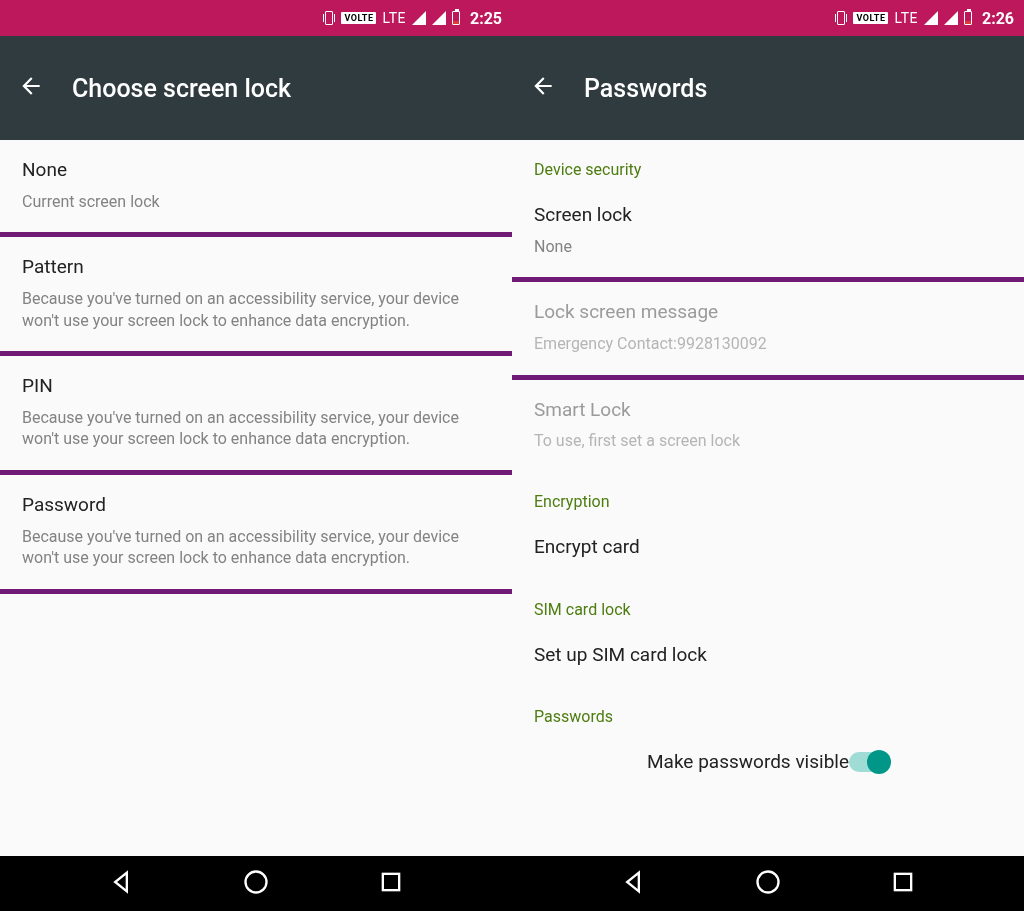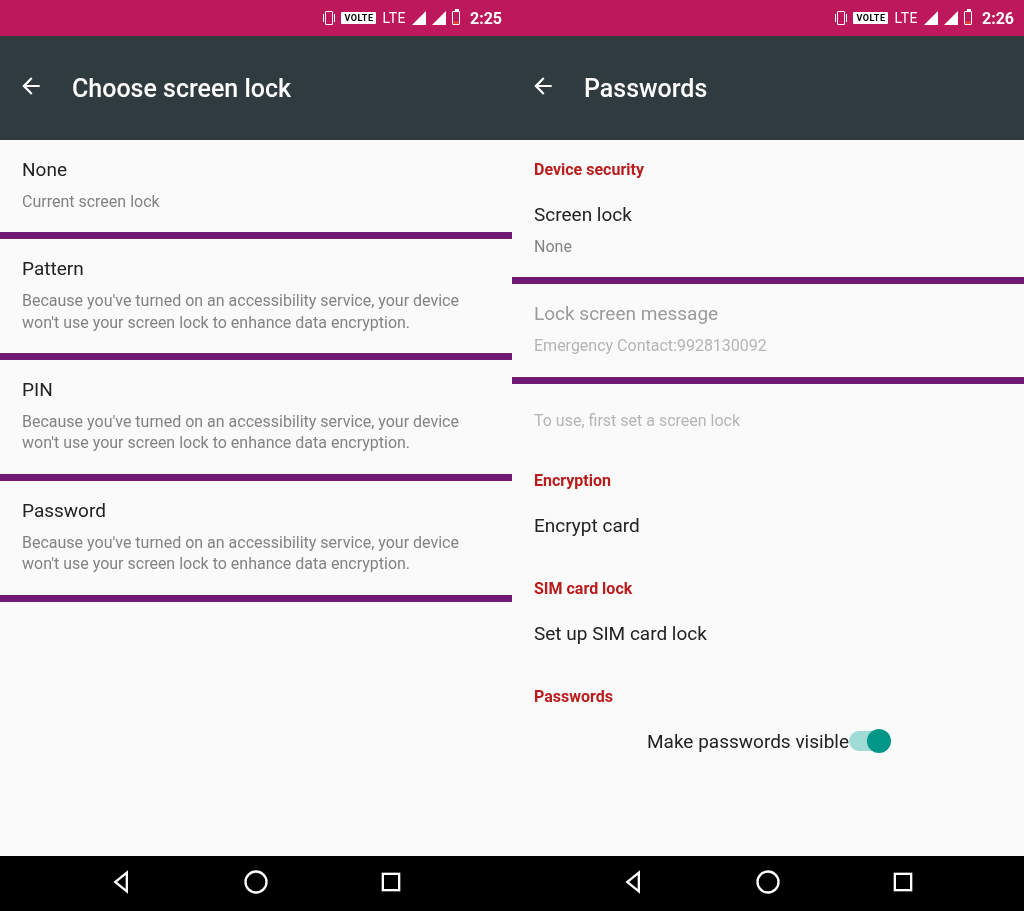--- a/index.html
+++ b/index.html
@@ -98,41 +98,41 @@
     font-weight: 500;
   }
 
   .list {
     flex: 1;
     overflow: hidden;
     background: #fafafa;
   }
   .list-item {
     padding: 18px 22px 20px;
-    border-bottom: 7px solid #701a75;
+    border-bottom: 5px solid #701a75;
   }
   .list-item.no-border { border-bottom: none; }
   .list-item .primary {
     font-size: 19px;
     color: #222;
     line-height: 1.3;
   }
   .list-item .secondary {
     font-size: 16px;
     color: #838383;
     margin-top: 8px;
     line-height: 1.35;
   }
   .list-item.disabled .primary { color: #9b9b9b; }
   .list-item.disabled .secondary { color: #b5b5b5; }
 
   .section-header {
-    color: #b91c1c;
+    color: #4d7c0f;
     font-size: 16px;
-    font-weight: 700;
+    font-weight: 400;
     padding: 20px 22px 6px;
   }
 
   .switch-row {
     display: flex;
     align-items: center;
     justify-content: center;
     padding: 18px 22px 12px;
   }
   .switch-row .primary { font-size: 19px; color: #222; }
@@ -248,20 +248,21 @@
         <div class="primary">Screen lock</div>
         <div class="secondary">None</div>
       </div>
 
       <div class="list-item disabled">
         <div class="primary">Lock screen message</div>
         <div class="secondary">Emergency Contact:9928130092</div>
       </div>
 
       <div class="list-item disabled no-border">
+        <div class="primary">Smart Lock</div>
         <div class="secondary">To use, first set a screen lock</div>
       </div>
 
       <div class="section-header">Encryption</div>
 
       <div class="list-item no-border">
         <div class="primary">Encrypt card</div>
       </div>
 
       <div class="section-header">SIM card lock</div>

